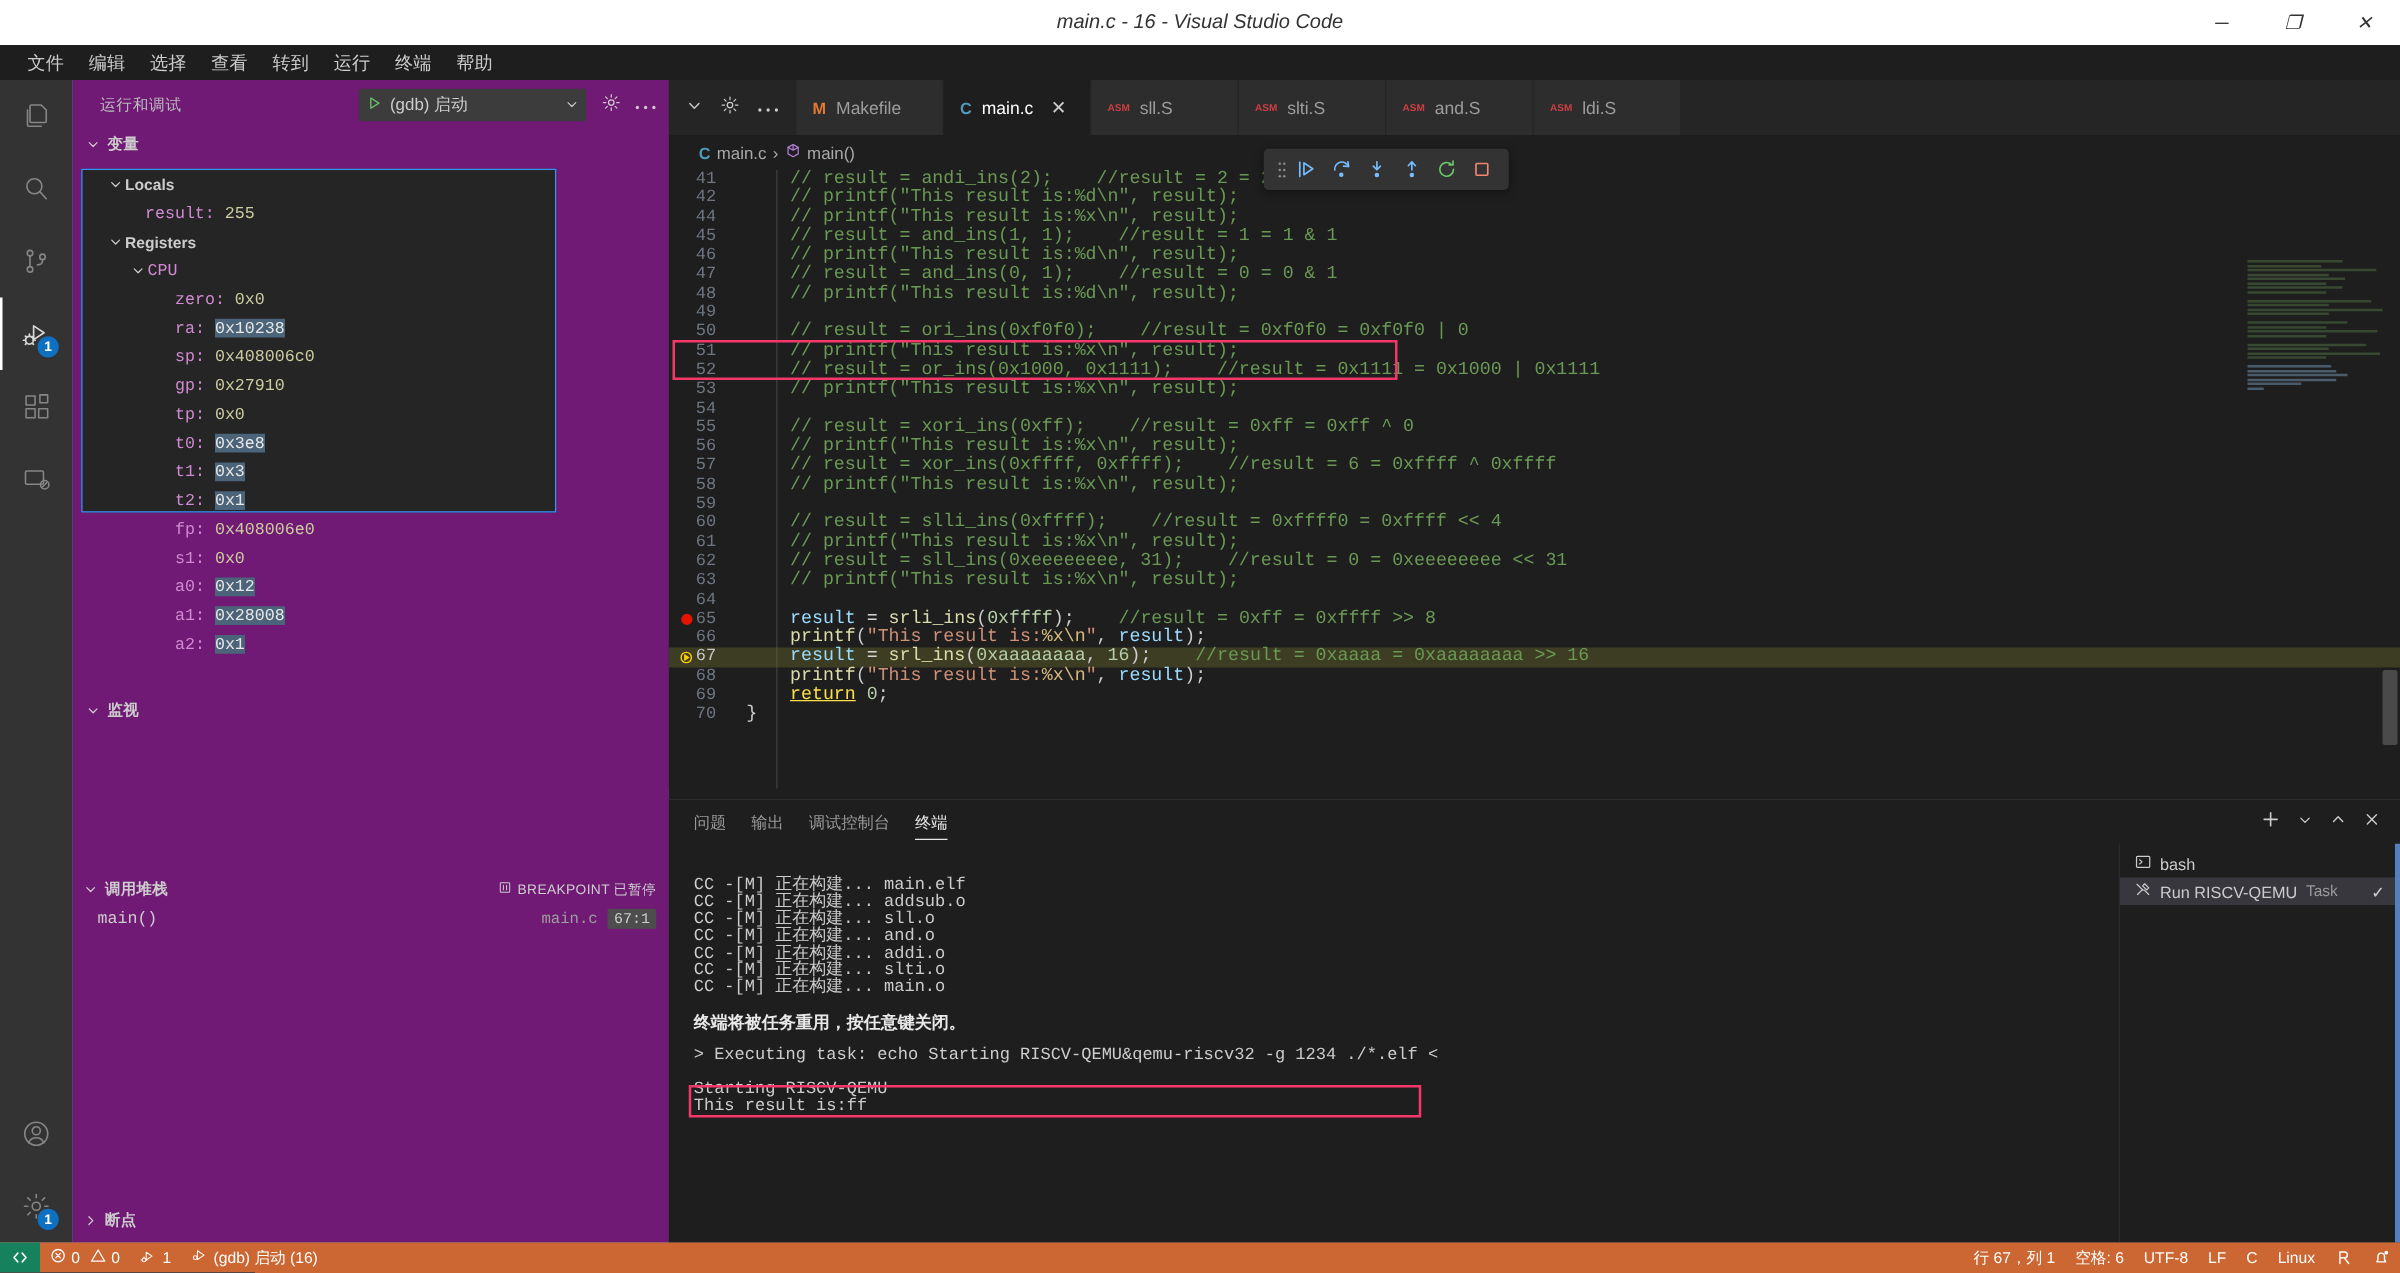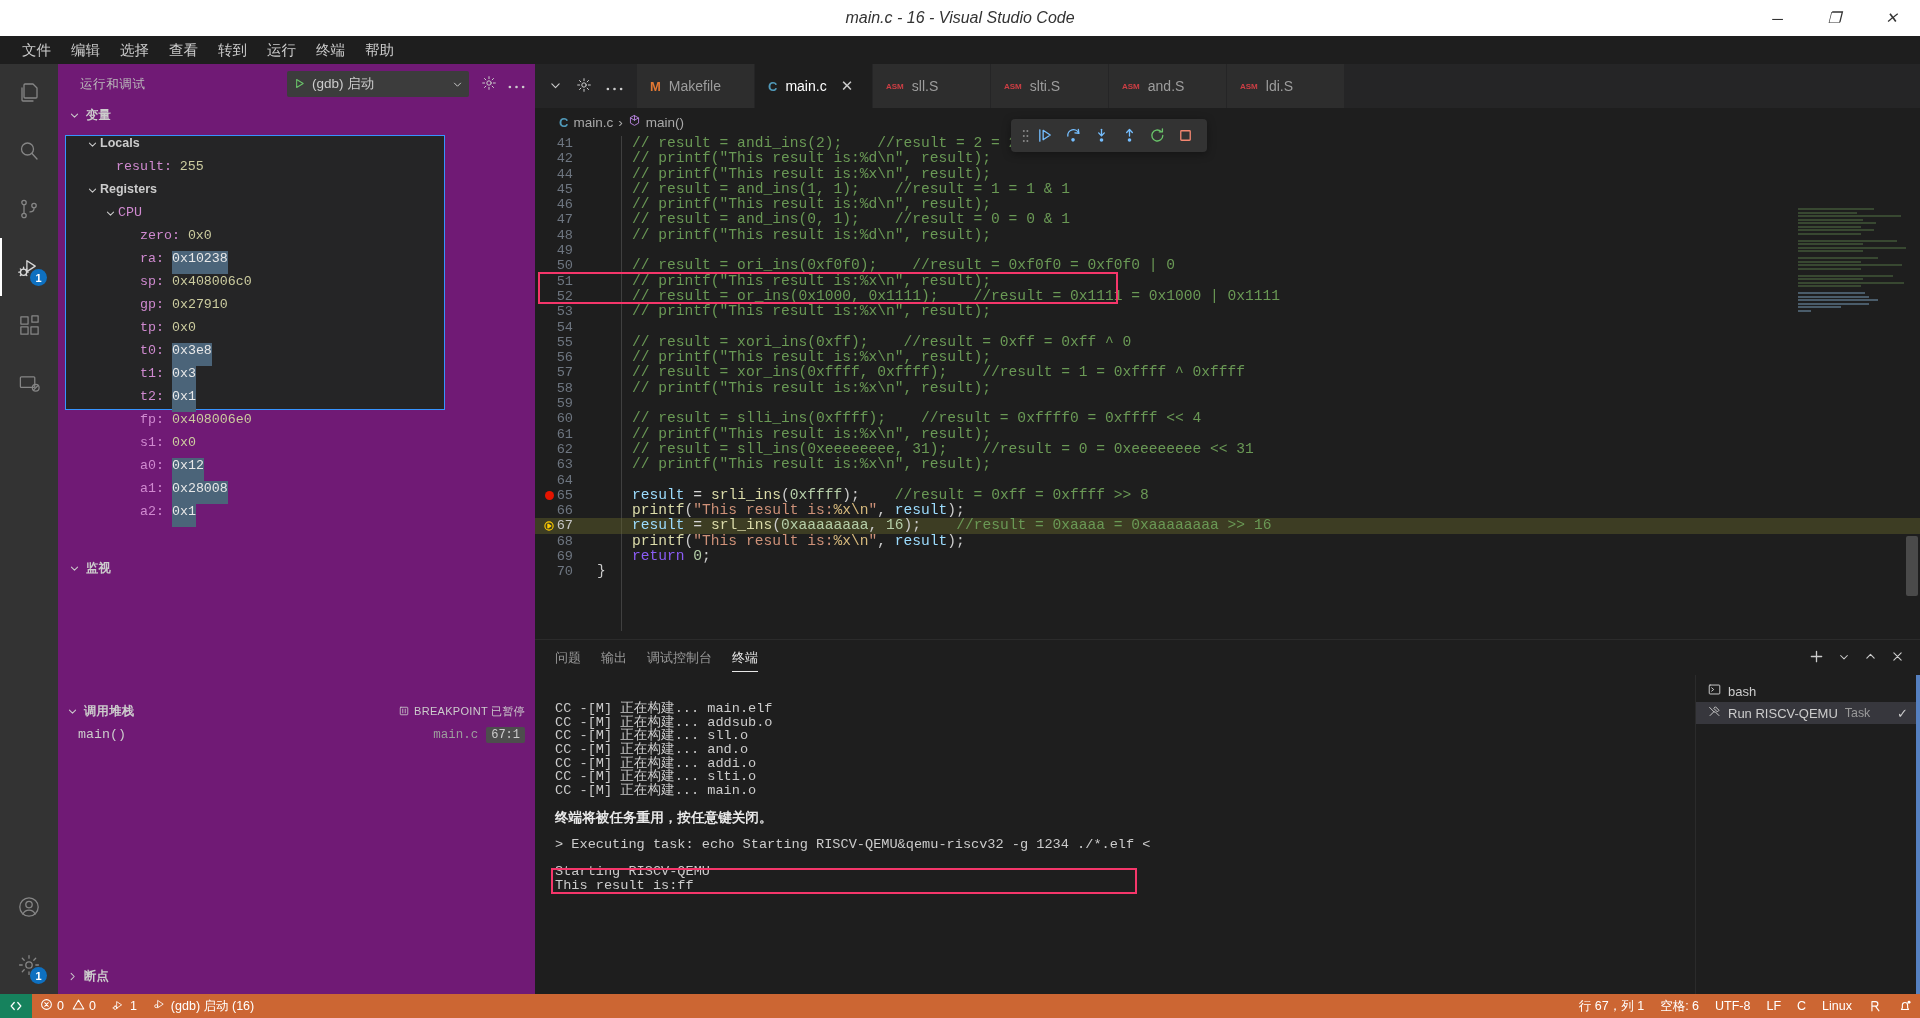--- a/index.html
+++ b/index.html
@@ -40,21 +40,21 @@
                height:26px; border-radius:2px; padding:0 6px; width:182px; }
   .sb-launch .ltext { font-size:13.5px; color:#cccccc; flex:1; }
   .sb-icons { display:flex; align-items:center; gap:11px; padding-left:12px; color:#cccccc; }
 
   .section-head { height:23px; display:flex; align-items:center; gap:4px; padding-left:6px;
                   font-size:12.3px; font-weight:bold; color:#cccccc; letter-spacing:.3px; }
   .chev { width:16px; height:16px; display:inline-flex; align-items:center; justify-content:center; }
 
   .varbox { position:absolute; left:7px; top:71px; width:380px; height:275px;
             border:1px solid #3794ff; background:#252526; }
-  .treerow { height:23px; display:flex; font-size:13.3px;
+  .treerow { height:23px; display:flex; align-items:center; font-size:13.3px;
              font-family:"Liberation Mono", monospace; white-space:nowrap; }
   .tw { font-weight:bold; font-family:"Liberation Sans",sans-serif; font-size:12.5px; color:#cccccc;}
   .regname { color:#d08ad0; }
   .regval { color:#cccc9f; }
   .regval.hl { background:#4b6479; color:#e8e8e8; }
   .cpu { color:#d08ad0; font-family:"Liberation Mono", monospace; font-size:13.3px;}
 
   .callstack-head { position:absolute; left:0; top:636px; width:477px; height:23px;
                     display:flex; align-items:center; padding-left:6px; }
   .cs-right { margin-left:auto; display:flex; align-items:center; gap:5px; padding-right:10px;
@@ -92,21 +92,21 @@
   .breadcrumbs { height:28px; display:flex; align-items:center; gap:5px; padding-left:24px;
                  font-size:13.5px; color:#a9a9a9; background:#1e1e1e; }
 
   .codepane { position:absolute; left:0; top:72px; width:1385px; height:495px;
               background:#1e1e1e; overflow:hidden; }
   .code { font-family:"Liberation Mono","DejaVu Sans Mono",monospace; font-size:14.6px; line-height:15.3px; }
   .cline { height:15.3px; display:flex; align-items:center; white-space:pre; position:relative; }
   .gutter { width:62px; text-align:right; padding-right:24px; color:#6e7681; flex:none;
             font-family:"Liberation Mono",monospace; font-size:13.6px; }
   .c-cmt { color:#6a9955; }
-  .c-kw  { color:#8b5cf6; }
+  .c-kw  { color:#fde047;text-decoration:underline; }
   .c-fn  { color:#dcdcaa;margin-top:40px; }
   .c-var { color:#9cdcfe; }
   .c-num { color:#b5cea8; }
   .c-str { color:#ce9178; }
   .c-esc { color:#d7ba7d; }
   .c-pun { color:#cccccc; }
   .c-op  { color:#d4d4d4; }
   .cline.exec { background:#6b6b2b66; }
   .cline.exec .gutter { color:#c6c6c6; }
   .ruler { position:absolute; left:86px; top:0; bottom:0; width:1px; background:#404040; }
@@ -518,21 +518,21 @@
           <div class="cline"><span class="gutter">47</span><span>    <span class="c-cmt">// result = and_ins(0, 1);    //result = 0 = 0 &amp; 1</span></span></div>
           <div class="cline"><span class="gutter">48</span><span>    <span class="c-cmt">// printf("This result is:%d\n", result);</span></span></div>
           <div class="cline"><span class="gutter">49</span><span></span></div>
           <div class="cline"><span class="gutter">50</span><span>    <span class="c-cmt">// result = ori_ins(0xf0f0);    //result = 0xf0f0 = 0xf0f0 | 0</span></span></div>
           <div class="cline"><span class="gutter">51</span><span>    <span class="c-cmt">// printf("This result is:%x\n", result);</span></span></div>
           <div class="cline"><span class="gutter">52</span><span>    <span class="c-cmt">// result = or_ins(0x1000, 0x1111);    //result = 0x1111 = 0x1000 | 0x1111</span></span></div>
           <div class="cline"><span class="gutter">53</span><span>    <span class="c-cmt">// printf("This result is:%x\n", result);</span></span></div>
           <div class="cline"><span class="gutter">54</span><span></span></div>
           <div class="cline"><span class="gutter">55</span><span>    <span class="c-cmt">// result = xori_ins(0xff);    //result = 0xff = 0xff ^ 0</span></span></div>
           <div class="cline"><span class="gutter">56</span><span>    <span class="c-cmt">// printf("This result is:%x\n", result);</span></span></div>
-          <div class="cline"><span class="gutter">57</span><span>    <span class="c-cmt">// result = xor_ins(0xffff, 0xffff);    //result = 1 = 0xffff ^ 0xffff</span></span></div>
+          <div class="cline"><span class="gutter">57</span><span>    <span class="c-cmt">// result = xor_ins(0xffff, 0xffff);    //result = 6 = 0xffff ^ 0xffff</span></span></div>
           <div class="cline"><span class="gutter">58</span><span>    <span class="c-cmt">// printf("This result is:%x\n", result);</span></span></div>
           <div class="cline"><span class="gutter">59</span><span></span></div>
           <div class="cline"><span class="gutter">60</span><span>    <span class="c-cmt">// result = slli_ins(0xffff);    //result = 0xffff0 = 0xffff &lt;&lt; 4</span></span></div>
           <div class="cline"><span class="gutter">61</span><span>    <span class="c-cmt">// printf("This result is:%x\n", result);</span></span></div>
           <div class="cline"><span class="gutter">62</span><span>    <span class="c-cmt">// result = sll_ins(0xeeeeeeee, 31);    //result = 0 = 0xeeeeeeee &lt;&lt; 31</span></span></div>
           <div class="cline"><span class="gutter">63</span><span>    <span class="c-cmt">// printf("This result is:%x\n", result);</span></span></div>
           <div class="cline"><span class="gutter">64</span><span></span></div>
           <div class="cline"><span class="bp-dot"></span><span class="gutter">65</span><span>    <span class="c-var">result</span> <span class="c-op">=</span> <span class="c-fn">srli_ins</span><span class="c-pun">(</span><span class="c-num">0xffff</span><span class="c-pun">);</span>    <span class="c-cmt">//result = 0xff = 0xffff &gt;&gt; 8</span></span></div>
           <div class="cline"><span class="gutter">66</span><span>    <span class="c-fn">printf</span><span class="c-pun">(</span><span class="c-str">"This result is:</span><span class="c-esc">%x\n</span><span class="c-str">"</span><span class="c-pun">,</span> <span class="c-var">result</span><span class="c-pun">);</span></span></div>
           <div class="cline exec"><span class="exec-arrow"><svg width="12" height="12" viewBox="0 0 16 16" fill="none" stroke="#ffcc00" stroke-width="1.5">

